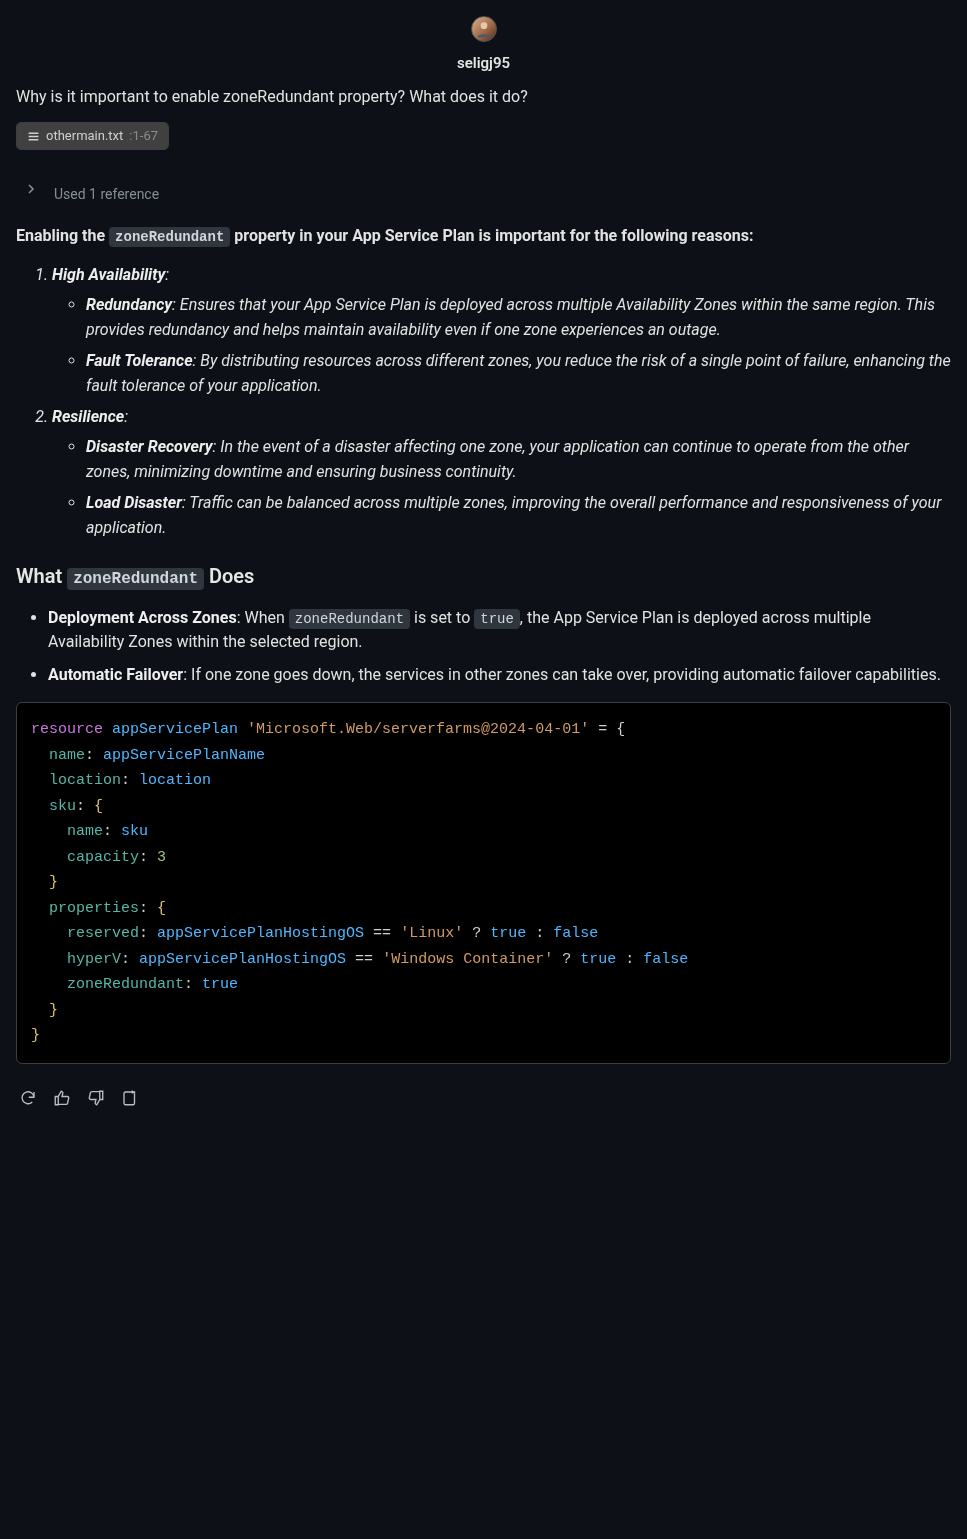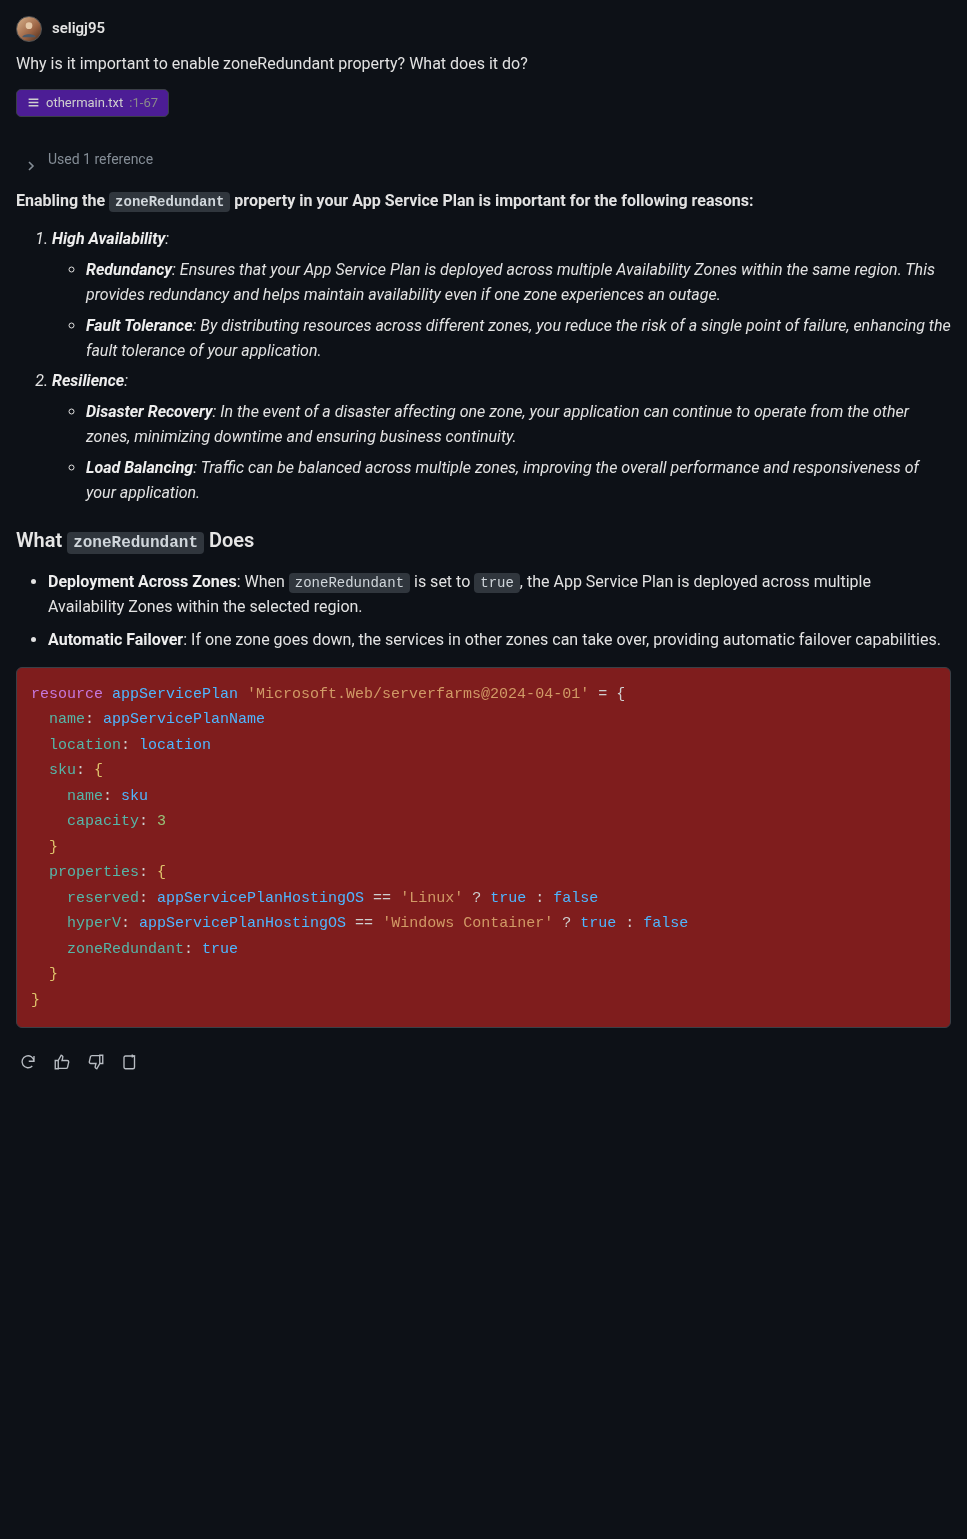--- a/index.html
+++ b/index.html
@@ -6,49 +6,49 @@
     body {
       background: #0d1117;
       color: #d0d0d0;
       font-family: -apple-system, BlinkMacSystemFont, "Segoe UI", Roboto, Helvetica, Arial, sans-serif;
       font-size: 15px;
       line-height: 1.55;
       padding: 16px 16px 24px 16px;
       width: 967px;
     }
     .msg { margin-bottom: 28px; }
-    .msg-header { display: flex; align-items: center; gap: 10px; margin-bottom: 10px; }
+    .msg-header { display: flex; align-items: center; gap: 10px; margin-bottom: 10px; flex-direction: column; }
     .avatar-user {
       width: 26px; height: 26px; border-radius: 50%;
       background: linear-gradient(135deg,#d9b38c 0%,#9b6343 60%,#4a2b1a 100%);
       border: 1px solid #555; display: inline-flex; align-items:center; justify-content:center;
       overflow:hidden;
     }
     .avatar-user svg { width: 20px; height: 20px; }
     .avatar-bot {
       width: 26px; height: 26px; border-radius: 50%;
       background: #2f2f2f; border:1px solid #505050;
       display:inline-flex; align-items:center; justify-content:center;
     }
     .avatar-bot svg { width: 16px; height: 16px; fill:#cfcfcf; }
     .author-name { font-weight: 600; font-size: 15px; color: #e4e4e4; }
     .user-question { color: #e2e2e2; margin-bottom: 12px; font-size: 16px;}
     .file-chip {
       display: inline-flex; align-items:center; gap:6px;
       padding: 3px 10px;
-      background: #4c1d95;
+      background: #404040;
       border: 1px solid #3a3f46;
       border-radius: 5px;
       font-size: 13px;
       color: #cfcfcf;
     }
     .file-chip .lines { color: #8a8a8a; }
     .file-chip svg { width: 13px; height: 13px; stroke:#cfcfcf; fill:none; stroke-width:2; }
     .used-ref {
-      display: inline-flex; align-items:flex-end; gap:12px;
+      display: inline-flex; align-items:flex-start; gap:18px;
       color: #848d96; font-size: 14px; margin: 4px 0 18px 10px;
     }
     .used-ref svg { width: 10px; height: 10px; }
     .answer p { margin: 0 0 14px 0; font-size: 16px; color:#e2e2e2;font-weight:bold; }
     .answer h3 {
       font-size: 20px; font-weight: 600; color: #e6e6e6;
       margin: 20px 0 14px 0;
     }
     code.inline {
       background: #30363d;
@@ -61,21 +61,21 @@
     h3 code.inline { font-size: 16px; }
     ol { padding-left: 36px; margin-bottom: 10px; }
     ol > li { margin-bottom: 6px; font-size: 16px; color:#e2e2e2;font-style:italic;}
     ol > li > strong { font-weight: 700; }
     ul.sub { list-style-type: circle; padding-left: 34px; margin-top: 6px; }
     ul.sub li { margin-bottom: 6px; }
     ul.top { list-style-type: disc; padding-left: 32px; margin-bottom: 14px; }
     ul.top li { margin-bottom: 8px; font-size: 16px; color:#e2e2e2;}
     strong { color: #eee; font-weight: 700; }
     pre.code {
-      background: #7f1d1d;
+      background: #000000;
       border: 1px solid #3a3f46;
       border-radius: 6px;
       padding: 14px 14px;
       margin: 10px 0 18px 0;
       overflow-x: auto;
       font-family: "SFMono-Regular", Consolas, "Liberation Mono", Menlo, monospace;
       font-size: 15px;
       line-height: 1.7;
       color: #cfcfcf;
     }
@@ -134,21 +134,21 @@
         <strong>High Availability</strong><span>:</span>
         <ul class="sub">
           <li><strong>Redundancy</strong><span>: Ensures that your App Service Plan is deployed across multiple Availability Zones within the same region. This provides redundancy and helps maintain availability even if one zone experiences an outage.</span></li>
           <li><strong>Fault Tolerance</strong><span>: By distributing resources across different zones, you reduce the risk of a single point of failure, enhancing the fault tolerance of your application.</span></li>
         </ul>
       </li>
       <li>
         <strong>Resilience</strong><span>:</span>
         <ul class="sub">
           <li><strong>Disaster Recovery</strong><span>: In the event of a disaster affecting one zone, your application can continue to operate from the other zones, minimizing downtime and ensuring business continuity.</span></li>
-          <li><strong>Load Balancing</strong><span>: Traffic can be balanced across multiple zones, improving the overall performance and responsiveness of your application.</span></li>
+          <li><strong>Load Disaster</strong><span>: Traffic can be balanced across multiple zones, improving the overall performance and responsiveness of your application.</span></li>
         </ul>
       </li>
     </ol>
 
     <h3>
       <span>What </span><code class="inline">zoneRedundant</code><span> Does</span>
     </h3>
 
     <ul class="top">
       <li>

